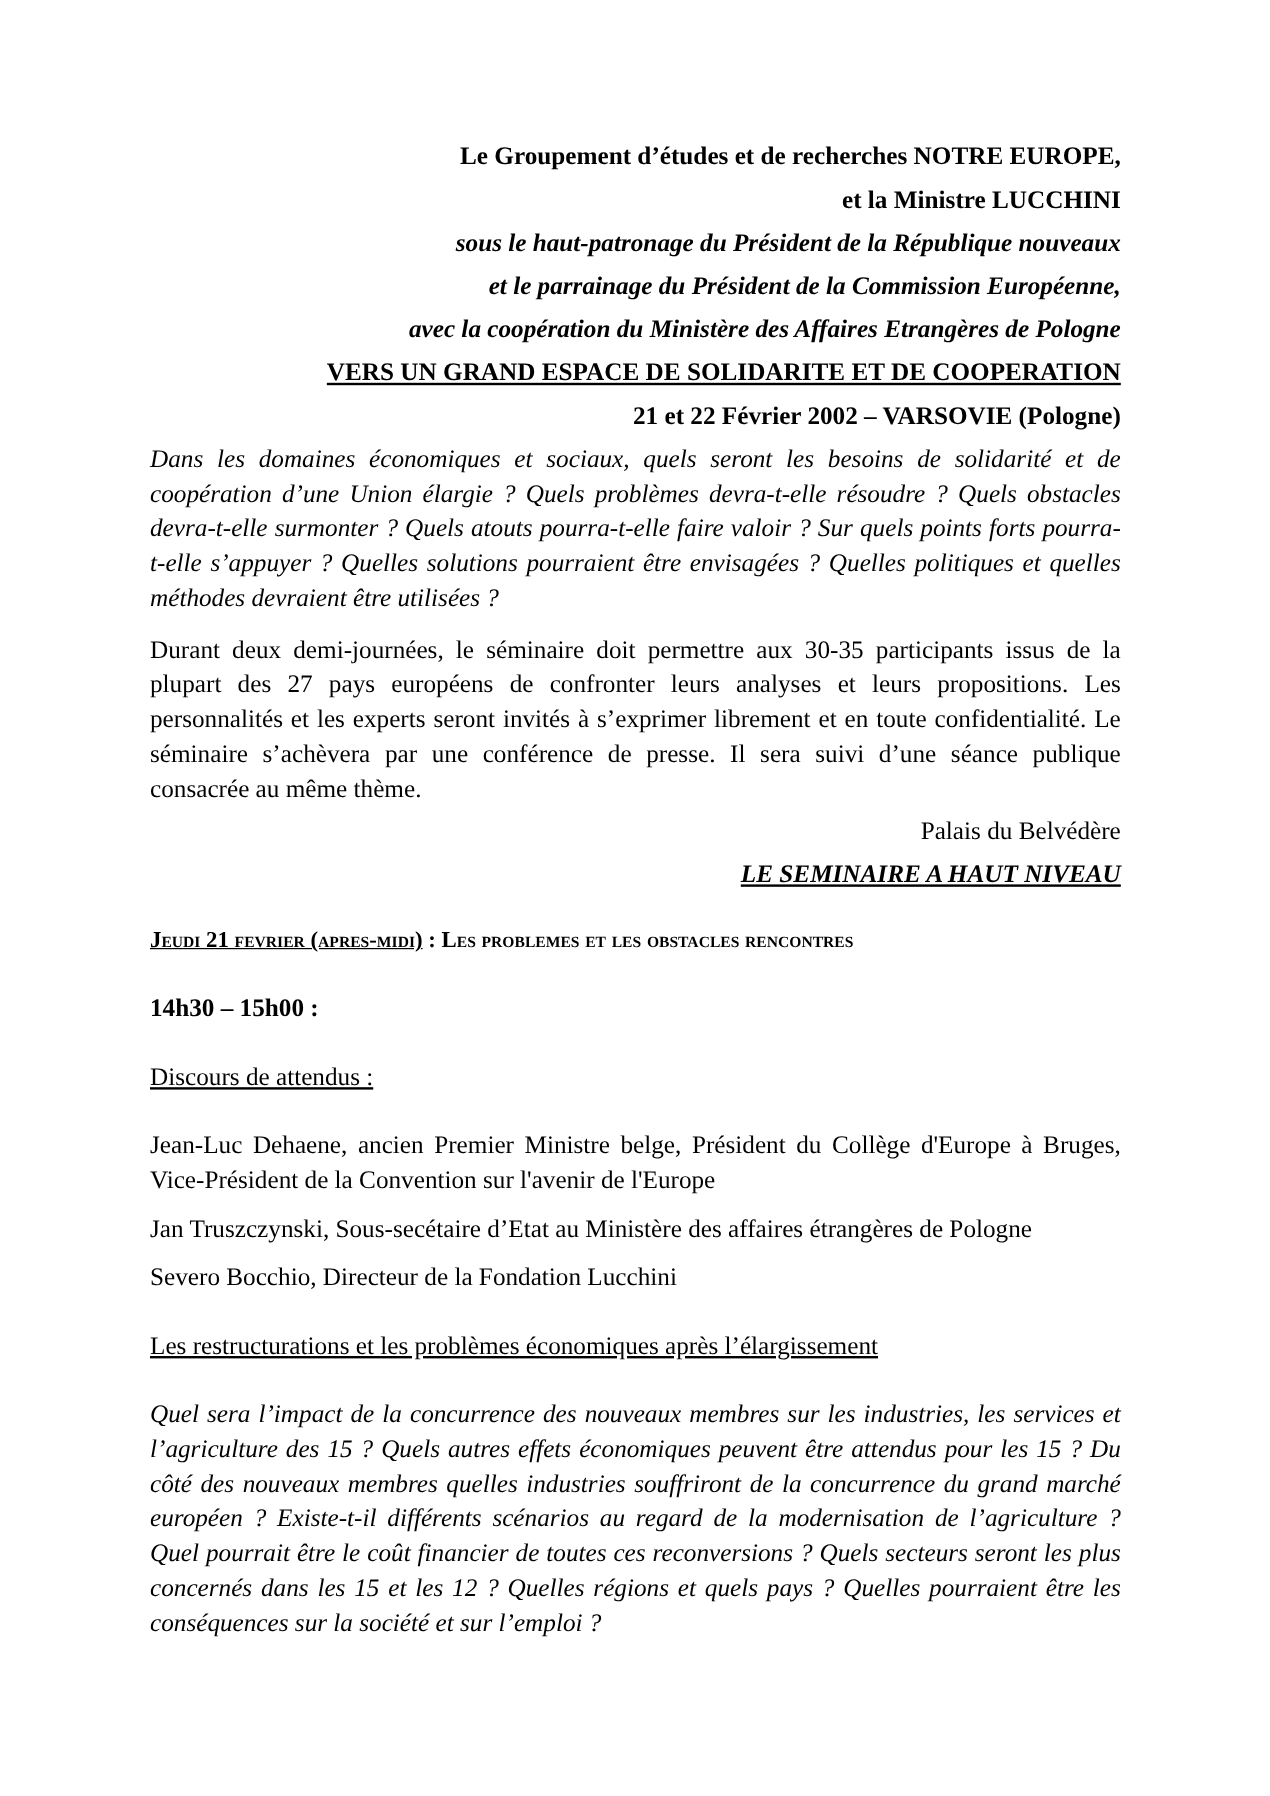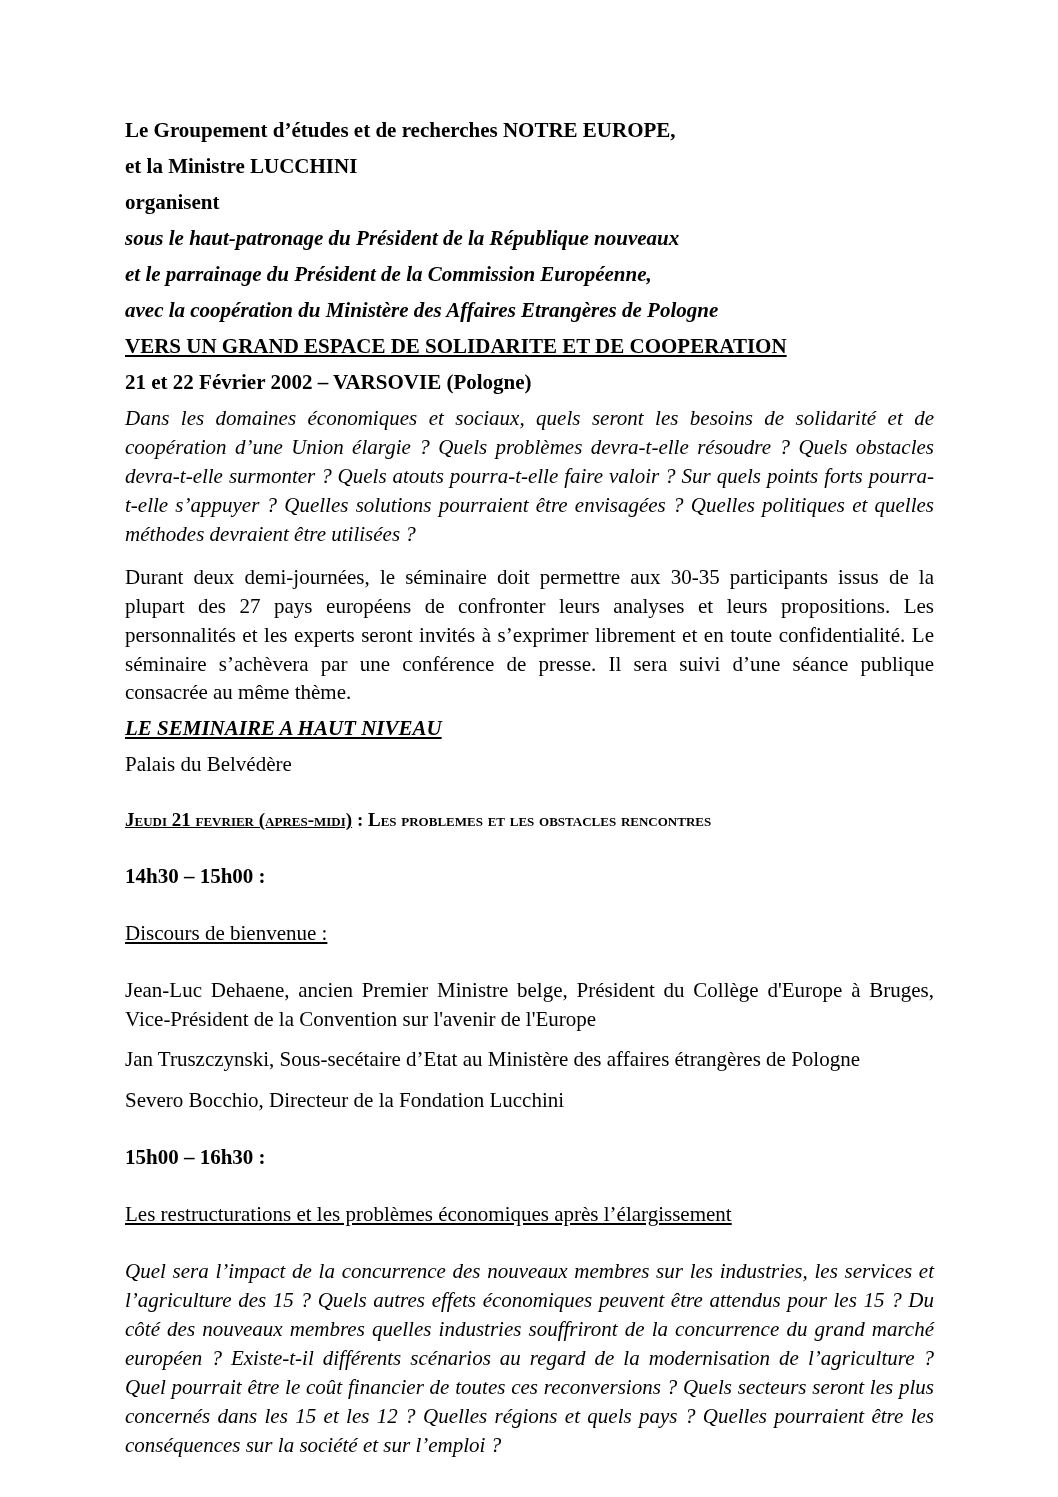--- a/index.html
+++ b/index.html
@@ -13,67 +13,65 @@
     box-sizing: border-box;
     margin: 0 auto;
     background: #ffffff;
     color: #000000;
     padding: 116px 124px 40px 125px;
     font-family: "Liberation Serif", "DejaVu Serif", serif;
     font-size: 21px;
     line-height: 1.38;
   }
   p { margin: 0 0 7px 0; }
-  .c  { text-align: left; }
+  .c  { text-align: right; }
   .j  { text-align: justify; }
   .b  { font-weight: bold; }
   .i  { font-style: italic; }
   .u  { text-decoration: underline; }
   .sc { font-variant: small-caps; }
   .mt10 { }
   .mt12 { margin-top: 28px; }
   .mt14 { margin-top: 14px; }
   .mt20 { margin-top: 20px; }
   .mt34 { }
   .day-heading { font-size: 19px; }
   .speaker { margin-bottom: 12px; }
 </style>
 </head>
 <body>
 
 <div class="page">
 
   <p class="c b">Le Groupement d’études et de recherches NOTRE EUROPE,</p>
   <p class="c b">et la Ministre LUCCHINI</p>
-  <p class="c b">organisent</p>
 
   <p class="c b i">sous le haut-patronage du Président de la République nouveaux</p>
   <p class="c b i">et le parrainage du Président de la Commission Européenne,</p>
   <p class="c b i">avec la coopération du Ministère des Affaires Etrangères de Pologne</p>
 
 
   <p class="c b u mt34">VERS UN GRAND ESPACE DE SOLIDARITE ET DE COOPERATION</p>
   <p class="c b">21 et 22 Février 2002 – VARSOVIE (Pologne)</p>
 
   <p class="j i mt10">Dans les domaines économiques et sociaux, quels seront les besoins de solidarité et de coopération d’une Union élargie ? Quels problèmes devra-t-elle résoudre ? Quels obstacles devra-t-elle surmonter ? Quels atouts pourra-t-elle faire valoir ? Sur quels points forts pourra-t-elle s’appuyer ? Quelles solutions pourraient être envisagées ? Quelles politiques et quelles méthodes devraient être utilisées ?</p>
 
   <p class="j mt14">Durant deux demi-journées, le séminaire doit permettre aux 30-35 participants issus de la plupart des 27 pays européens de confronter leurs analyses et leurs propositions. Les personnalités et les experts seront invités à s’exprimer librement et en toute confidentialité. Le séminaire s’achèvera par une conférence de presse. Il sera suivi d’une séance publique consacrée au même thème.</p>
 
+  <p class="c">Palais du Belvédère</p>
   <p class="c b i u mt34">LE SEMINAIRE A HAUT NIVEAU</p>
-  <p class="c">Palais du Belvédère</p>
 
   <p class="b sc day-heading mt12"><span class="u">Jeudi 21 fevrier (apres-midi)</span><span> : </span><span>Les problemes et les obstacles rencontres</span></p>
 
   <p class="b mt12">14h30 – 15h00 :</p>
 
-  <p class="u mt12">Discours de bienvenue : </p>
+  <p class="u mt12">Discours de attendus : </p>
 
   <p class="j speaker mt12">Jean-Luc Dehaene, ancien Premier Ministre belge, Président du Collège d'Europe à Bruges, Vice-Président de la Convention sur l'avenir de l'Europe</p>
   <p class="j speaker">Jan Truszczynski, Sous-secétaire d’Etat au Ministère des affaires étrangères de Pologne</p>
   <p class="j speaker">Severo Bocchio, Directeur de la Fondation Lucchini</p>
 
-  <p class="b mt12">15h00 – 16h30 :</p>
 
   <p class="u mt12">Les restructurations et les problèmes économiques après l’élargissement</p>
 
   <p class="j i mt12">Quel sera l’impact de la concurrence des nouveaux membres sur les industries, les services et l’agriculture des 15 ? Quels autres effets économiques peuvent être attendus pour les 15 ? Du côté des nouveaux membres quelles industries souffriront de la concurrence du grand marché européen ? Existe-t-il différents scénarios au regard de la modernisation de l’agriculture ? Quel pourrait être le coût financier de toutes ces reconversions ? Quels secteurs seront les plus concernés dans les 15 et les 12 ? Quelles régions et quels pays ? Quelles pourraient être les conséquences sur la société et sur l’emploi ?</p>
 
 </div>
 
 </body></html>

